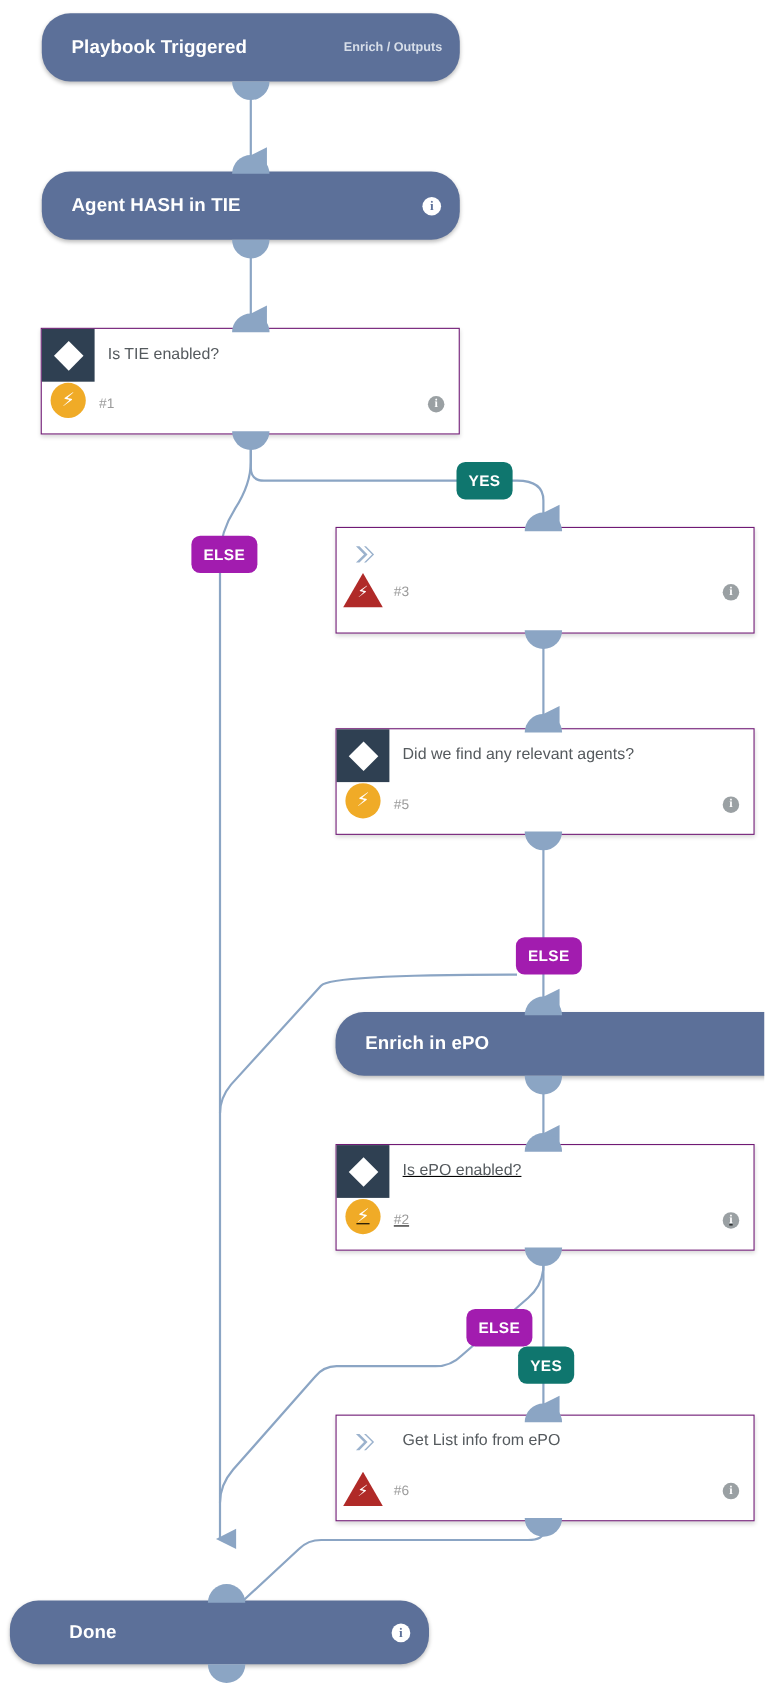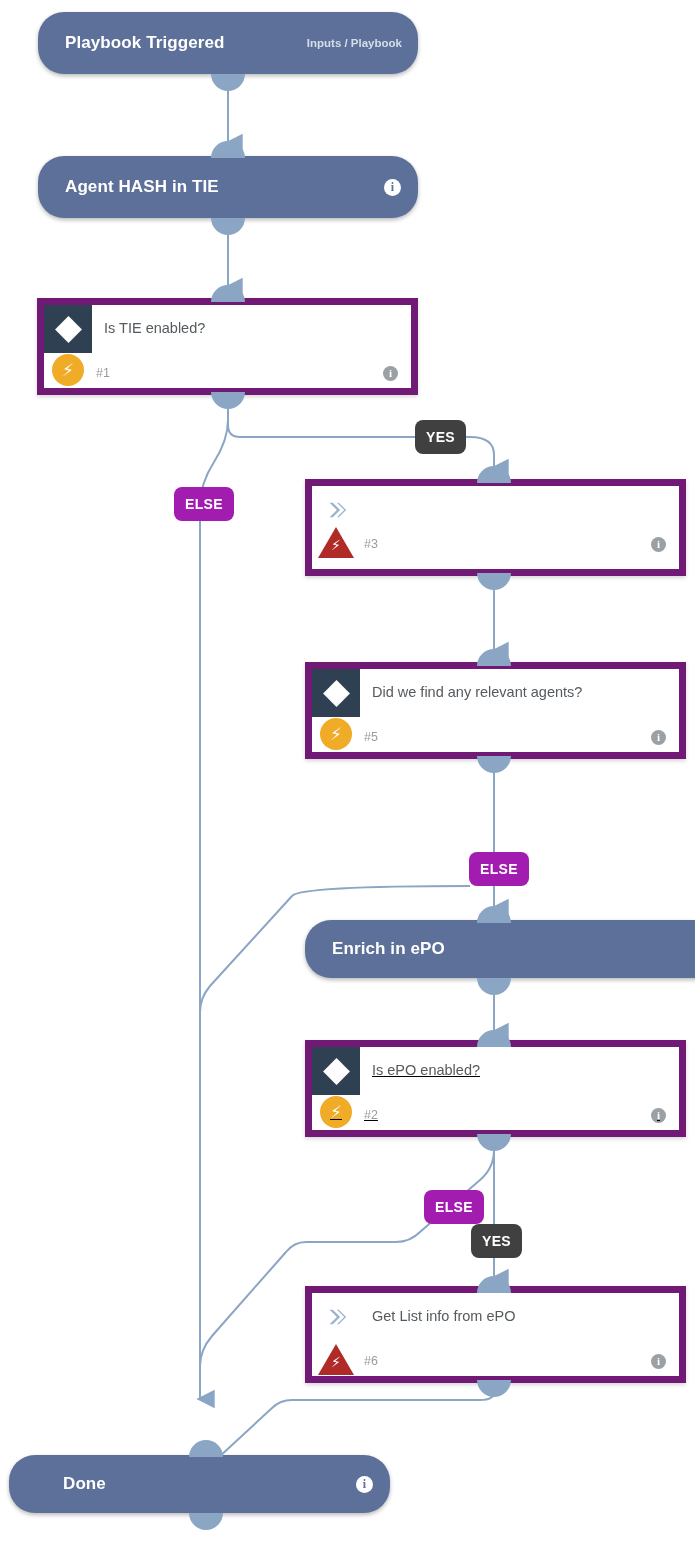--- a/index.html
+++ b/index.html
@@ -70,21 +70,21 @@
     align-items: center;
     justify-content: center;
     flex: none;
   }
 
   
   .card {
     position: absolute;
     box-sizing: border-box;
     background: #ffffff;
-    border: 7px solid #701a75;
+    border: 1px solid #701a75;
     box-shadow: 0 2px 4px rgba(0,0,0,0.16);
     z-index: 4;
   }
   .card-top {
     position: relative;
     display: flex;
     align-items: flex-start;
     min-height: 48px;
   }
   .card-icon {
@@ -208,21 +208,21 @@
     display: flex;
     align-items: center;
     justify-content: center;
     color: #ffffff;
     font-size: 14px;
     font-weight: 600;
     letter-spacing: 0.3px;
     z-index: 7;
     white-space: nowrap;
   }
-  .branch.yes { background: #404040; }
+  .branch.yes { background: #0f766e; }
   .branch.else { background: #a21caf; }
 </style>
 </head>
 <body>
 
 <div id="canvas">
 
   <svg id="edges" viewBox="0 0 695 1541" width="695" height="1541">
     <defs>
       <marker id="arr" viewBox="0 0 12 12" refX="6" refY="10" markerWidth="11" markerHeight="11" orient="auto-start-reverse">
@@ -253,21 +253,21 @@
       <path d="M494 1142 L494 1278" marker-end="url(#arrDown)"></path>
 
       <path d="M494 1150 Q494 1168 480 1180 L420 1232 Q410 1242 396 1242 L306 1242 Q294 1242 286 1252 L212 1336 Q200 1350 200 1366"></path>
 
       <path d="M494 1392 Q494 1400 480 1400 L292 1400 Q280 1400 272 1408 L218 1458 Q208 1468 206 1472" marker-end="url(#arr)"></path>
     </g>
   </svg>
 
   <div class="pill" style="left:38px; top:12px; width:380px; height:62px;">
     <span class="pill-title">Playbook Triggered</span>
-    <span class="pill-sub">Inputs / Playbook</span>
+    <span class="pill-sub">Enrich / Outputs</span>
   </div>
   <div class="dock bottom" style="left:211px; top:74px;"></div>
 
   <div class="dock top" style="left:211px; top:141px;"></div>
   <div class="pill" style="left:38px; top:156px; width:380px; height:62px;">
     <span class="pill-title">Agent HASH in TIE</span>
     <span class="info-dot">i</span>
   </div>
   <div class="dock bottom" style="left:211px; top:218px;"></div>
 

